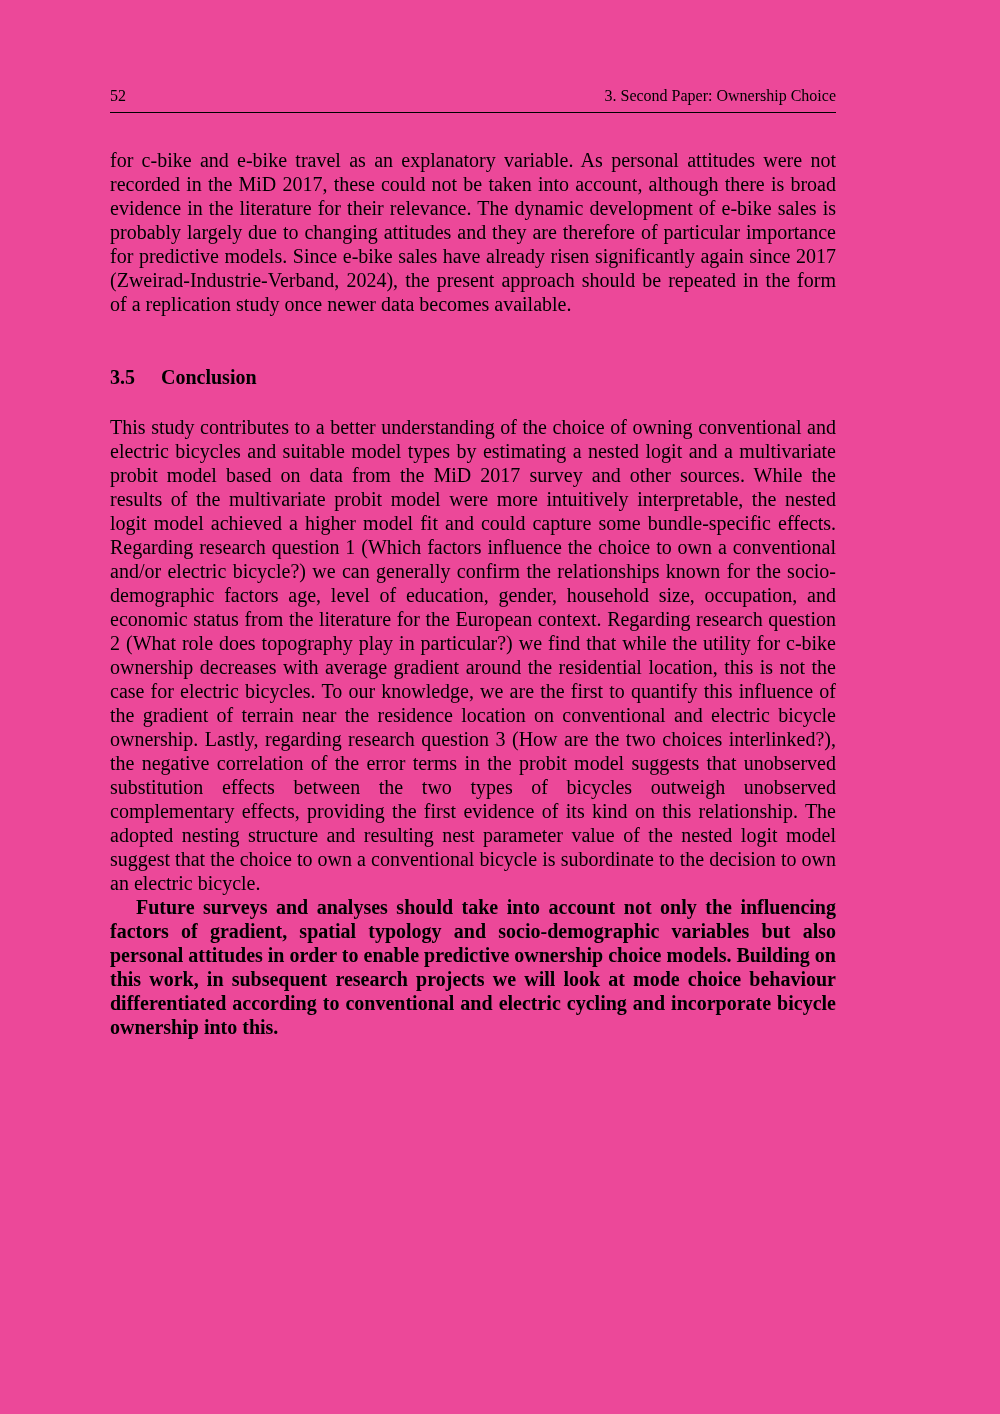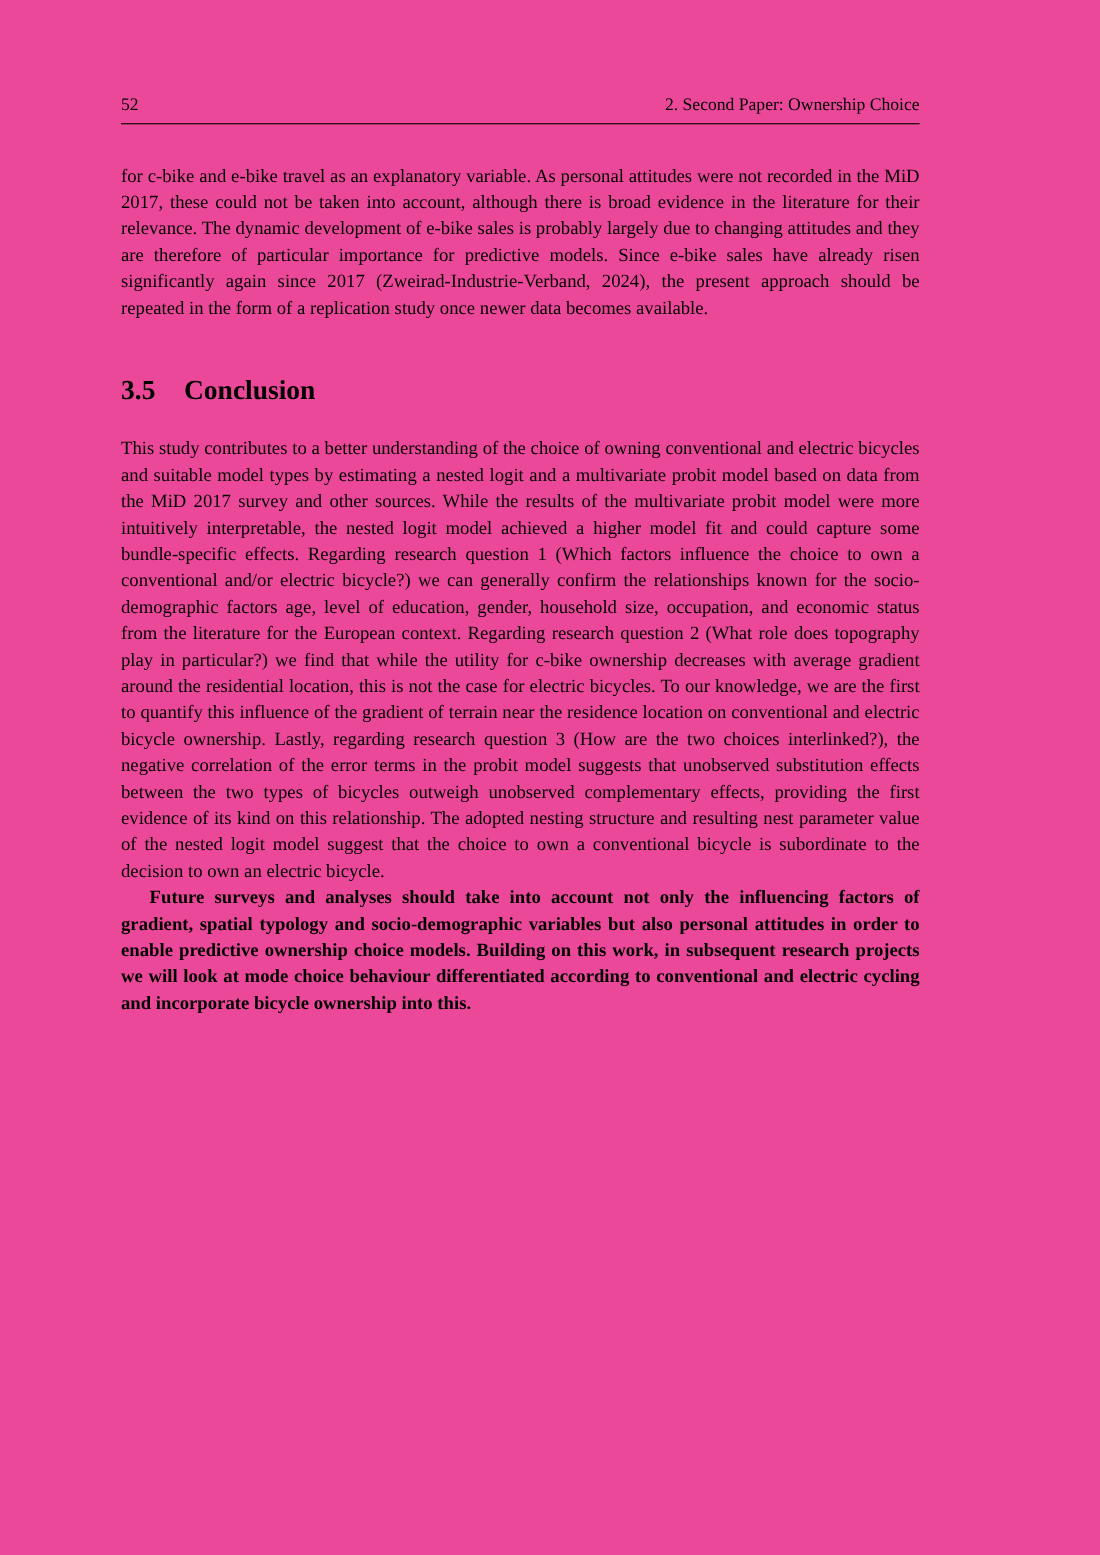--- a/index.html
+++ b/index.html
@@ -35,54 +35,54 @@
     font-size: 16px;
   }
   .running-title {
     font-size: 16px;
   }
   .page-body {
     margin-top: 35px;
   }
   p.para {
     margin: 0;
-    font-size: 17px;
+    font-size: 20px;
     line-height: 24px;
     text-align: justify;
     text-justify: inter-word;
     hyphens: none;
   }
   p.para.noindent {
     text-indent: 0;
   }
   p.para.indent {
     text-indent: 26px;
     font-weight: bold;
   }
   h2.section-heading {
     margin: 0;
     margin-top: 50px;
     margin-bottom: 26px;
-    font-size: 25px;
+    font-size: 20px;
     font-weight: bold;
     letter-spacing: 0;
   }
   h2.section-heading .section-number {
     display: inline-block;
     margin-right: 26px;
   }
 </style>
 </head>
 <body>
 
 <div class="page">
 
   <header class="page-header">
     <span class="page-number">52</span>
-    <span class="running-title">2. Second Paper: Ownership Choice</span>
+    <span class="running-title">3. Second Paper: Ownership Choice</span>
   </header>
 
   <main class="page-body">
 
     <p class="para noindent">for c-bike and e-bike travel as an explanatory variable. As personal attitudes were not recorded in the MiD 2017, these could not be taken into account, although there is broad evidence in the literature for their relevance. The dynamic development of e-bike sales is probably largely due to changing attitudes and they are therefore of particular importance for predictive models. Since e-bike sales have already risen significantly again since 2017 (Zweirad-Industrie-Verband, 2024), the present approach should be repeated in the form of a replication study once newer data becomes available.</p>
 
     <h2 class="section-heading">
       <span class="section-number">3.5</span><span class="section-title">Conclusion</span>
     </h2>
 

